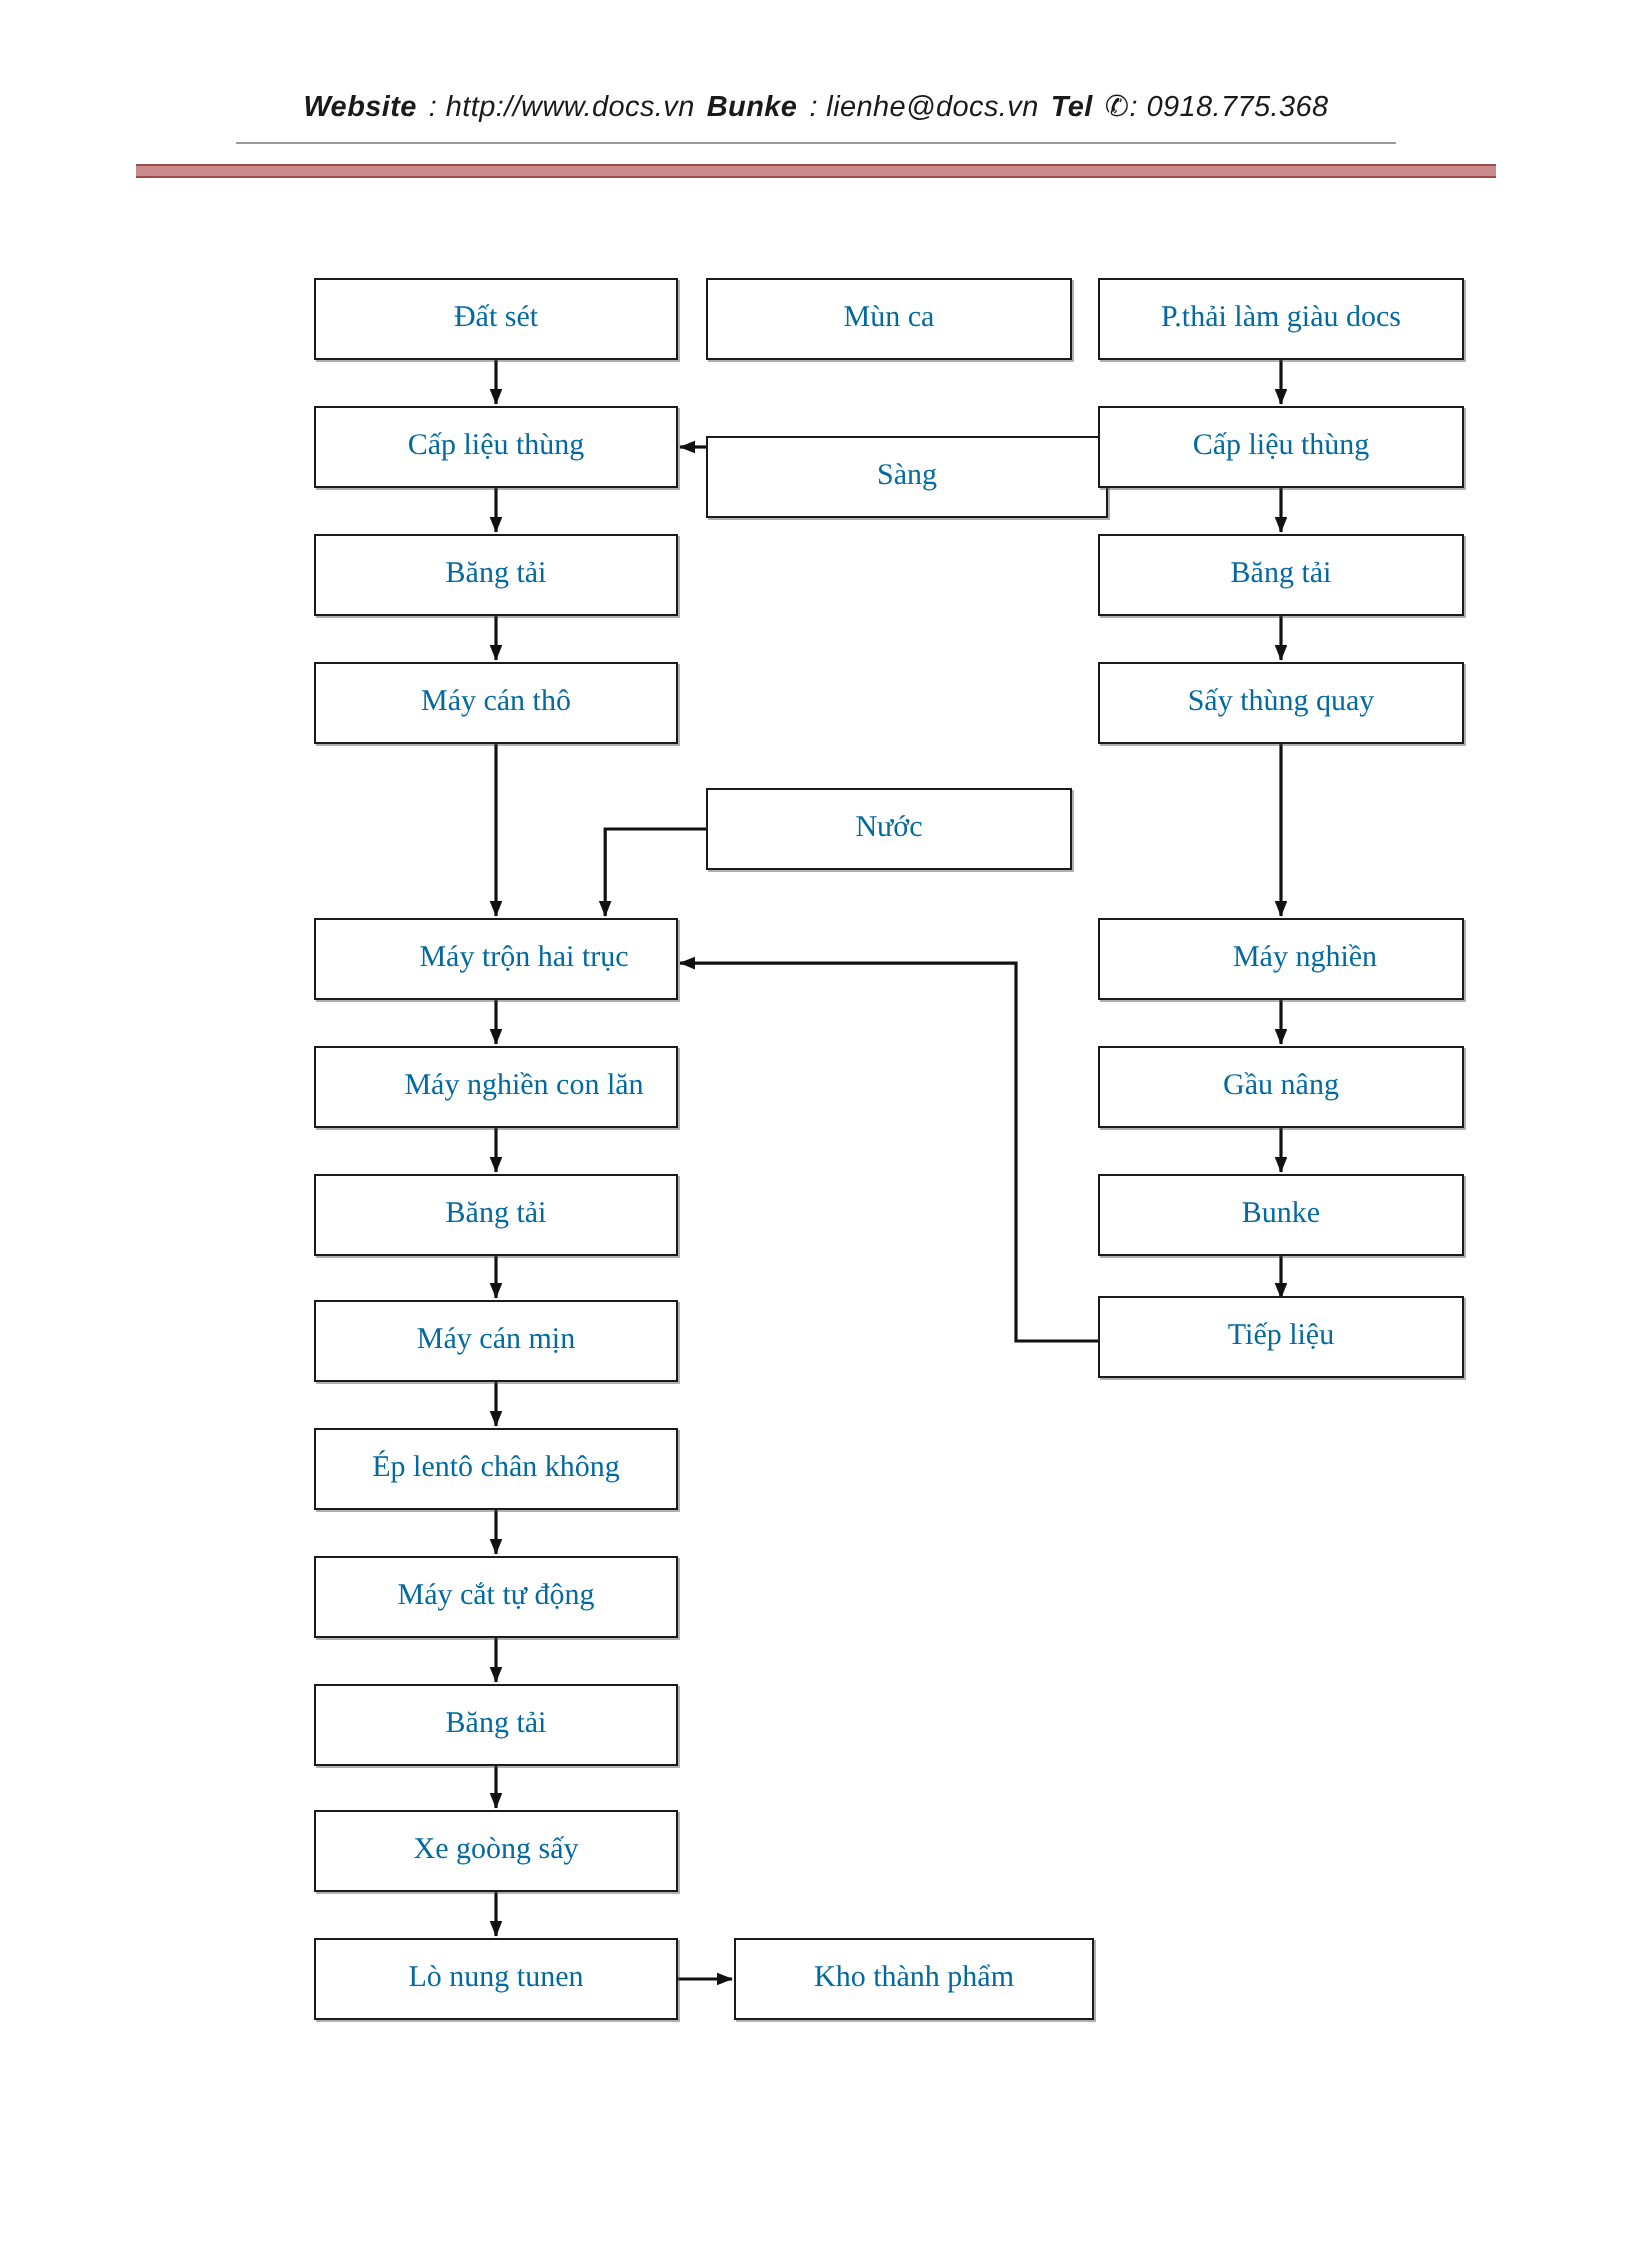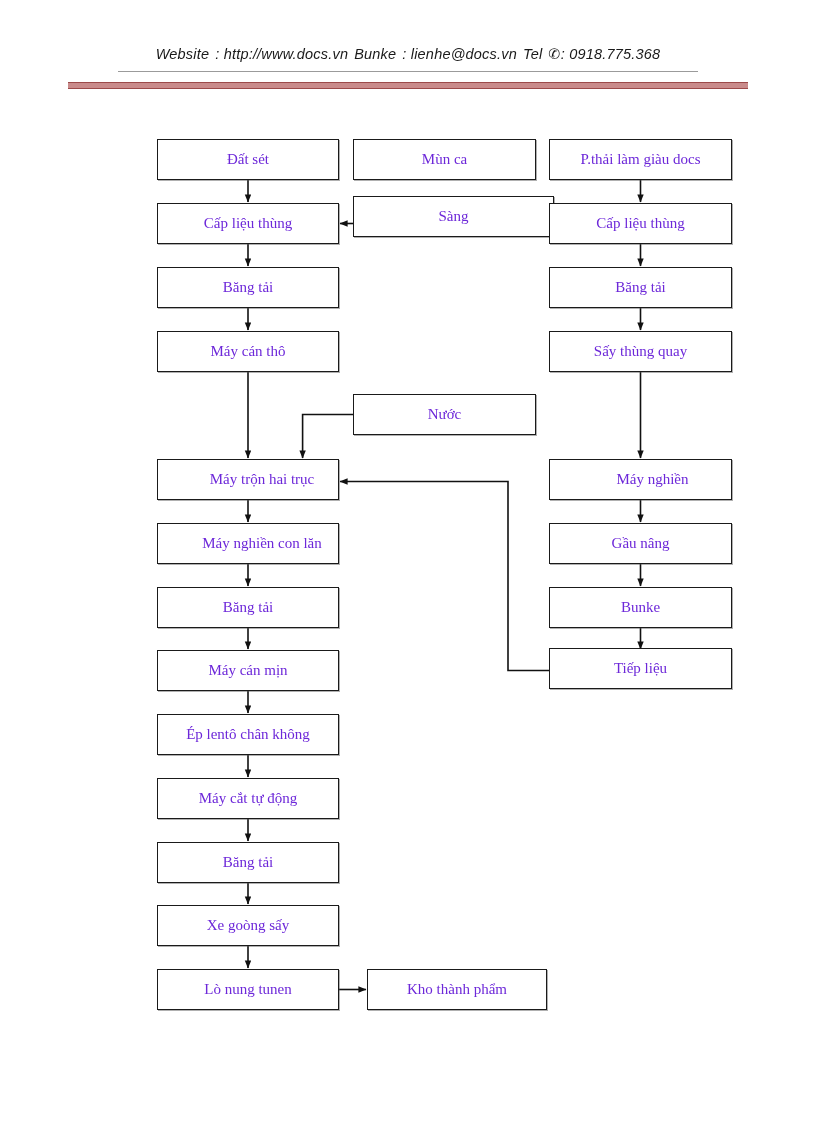--- a/index.html
+++ b/index.html
@@ -30,21 +30,21 @@
     top: 46px;
     width: 816px;
     text-align: center;
     font-size: 14.5px;
     font-style: italic;
     color: #1a1a1a;
     letter-spacing: 0.2px;
     white-space: nowrap;
     font-family: "Liberation Sans", "DejaVu Sans", sans-serif;
   }
-  #header-text .b { font-weight: normal; font-style: italic; }
+  #header-text .b { font-weight: bold; font-style: italic; }
   #header-text .sep { display: inline-block; width: 6px; }
   #header-thin-rule {
     position: absolute;
     left: 118px;
     top: 71px;
     width: 580px;
     height: 1px;
     background: #9b9b9b;
   }
   #header-rule-outer {
@@ -86,21 +86,21 @@
   .node {
     position: absolute;
     box-sizing: border-box;
     border: 1px solid #1a1a1a;
     background: #ffffff;
     display: flex;
     align-items: center;
     justify-content: center;
     text-align: center;
     font-size: 15px;
-    color: #6d28d9;
+    color: #0369a1;
     line-height: 1.1;
     white-space: nowrap;
     box-shadow: 1px 1px 0 rgba(80,80,80,0.45);
   }
 </style>
 </head>
 <body>
 
 <div id="page-header">
   <div id="header-text">
@@ -149,21 +149,21 @@
       </div>
       <div class="node" style="left: 353px; top: 139px; width: 183px; height: 41px;">
         <span>Mùn ca</span>
       </div>
       <div class="node" style="left: 549px; top: 139px; width: 183px; height: 41px;">
         <span>P.thải làm giàu docs</span>
       </div>
       <div class="node" style="left: 157px; top: 203px; width: 182px; height: 41px;">
         <span>Cấp liệu thùng</span>
       </div>
-      <div class="node" style="left: 353px; top: 196px; width: 201px; height: 41px;">
+      <div class="node" style="left: 353px; top: 218px; width: 201px; height: 41px;">
         <span>Sàng</span>
       </div>
       <div class="node" style="left: 549px; top: 203px; width: 183px; height: 41px;">
         <span>Cấp liệu thùng</span>
       </div>
       <div class="node" style="left: 157px; top: 267px; width: 182px; height: 41px;">
         <span>Băng tải</span>
       </div>
       <div class="node" style="left: 549px; top: 267px; width: 183px; height: 41px;">
         <span>Băng tải</span>

